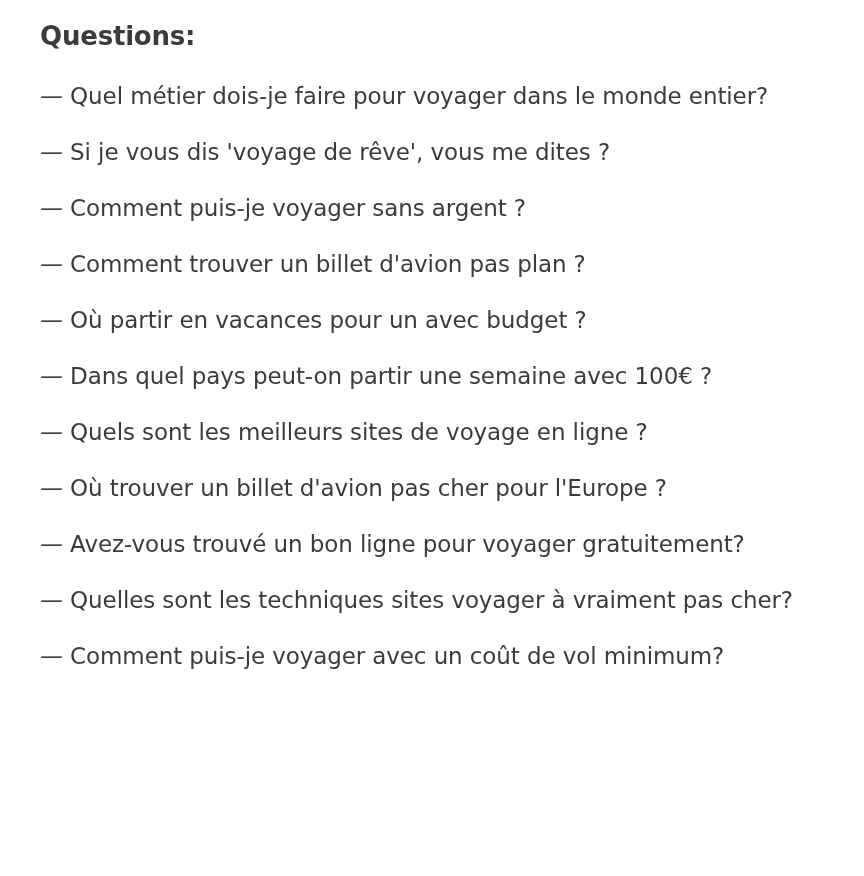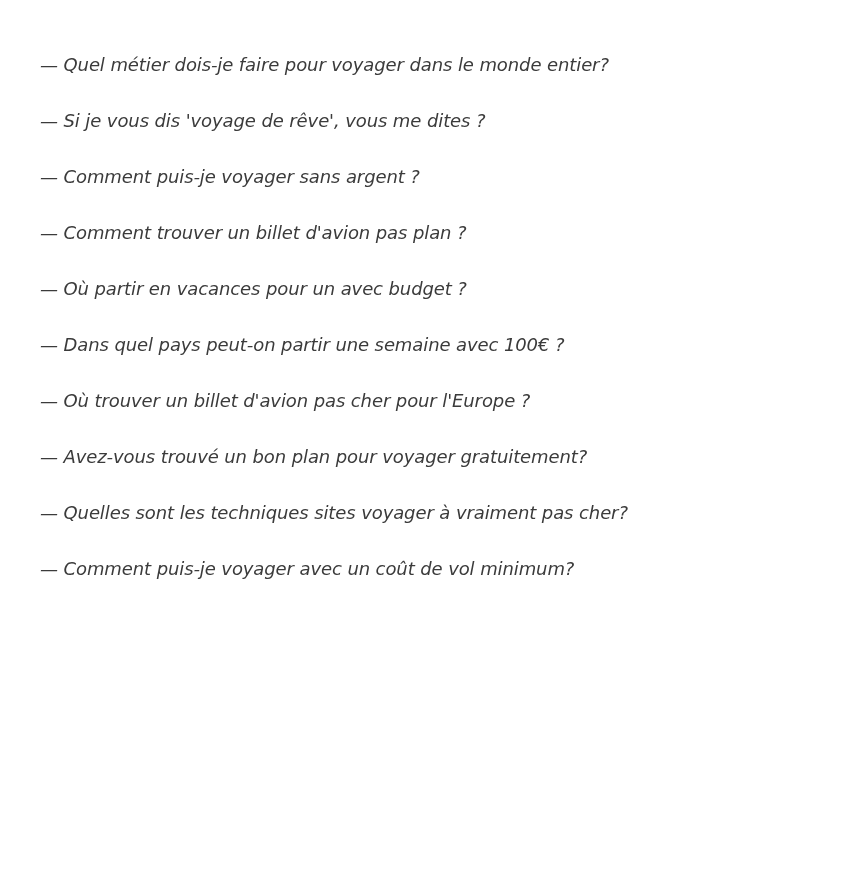--- a/index.html
+++ b/index.html
@@ -24,37 +24,38 @@
     font-weight: bold;
     margin: 0;
     letter-spacing: -0.2px;
   }
   .question-list {
     margin: 0;
     padding: 0;
     list-style: none;
   }
   .question-item {
-    font-size: 18px;
+    font-size: 23px;
     line-height: 23px;
     margin: 33px 0 0 0;
     letter-spacing: -0.1px;
     white-space: nowrap;
-    font-style: italic;
   }
 </style>
 </head>
 <body>
 
 <div class="page">
+  <h2 class="page-title">Questions:</h2>
   <ul class="question-list">
     <li class="question-item">— Quel métier dois-je faire pour voyager dans le monde entier?</li>
     <li class="question-item">— Si je vous dis 'voyage de rêve', vous me dites ?</li>
     <li class="question-item">— Comment puis-je voyager sans argent ?</li>
     <li class="question-item">— Comment trouver un billet d'avion pas plan ?</li>
     <li class="question-item">— Où partir en vacances pour un avec budget ?</li>
     <li class="question-item">— Dans quel pays peut-on partir une semaine avec 100€ ?</li>
+    <li class="question-item">— Quels sont les meilleurs sites de voyage en ligne ?</li>
     <li class="question-item">— Où trouver un billet d'avion pas cher pour l'Europe ?</li>
-    <li class="question-item">— Avez-vous trouvé un bon plan pour voyager gratuitement?</li>
+    <li class="question-item">— Avez-vous trouvé un bon ligne pour voyager gratuitement?</li>
     <li class="question-item">— Quelles sont les techniques sites voyager à vraiment pas cher?</li>
     <li class="question-item">— Comment puis-je voyager avec un coût de vol minimum?</li>
   </ul>
 </div>
 
 </body></html>

